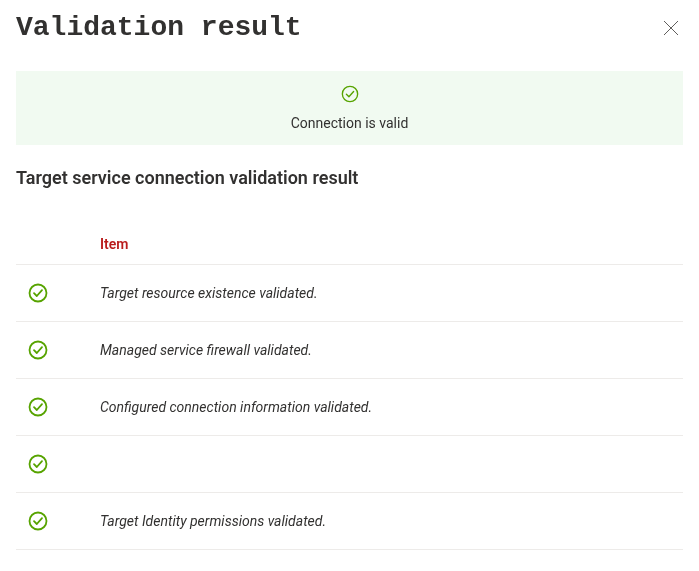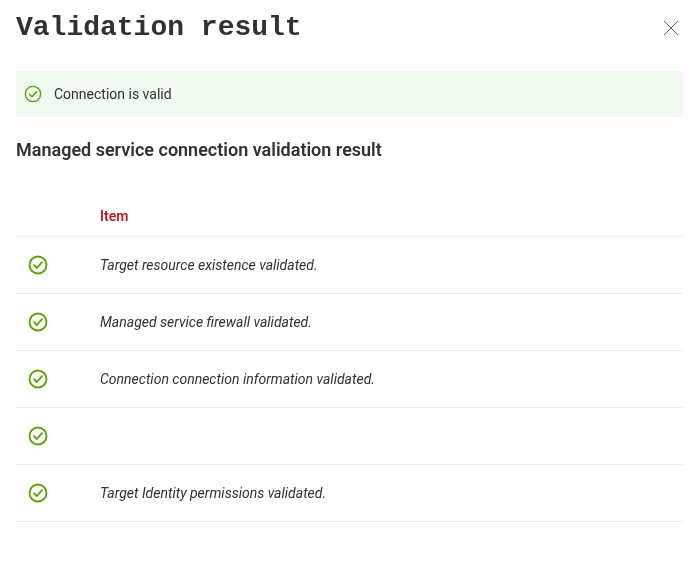--- a/index.html
+++ b/index.html
@@ -42,20 +42,21 @@
       width: 16px;
       height: 16px;
     }
     .status-banner {
       background: #f1faf1;
       padding: 14px 8px;
       display: flex;
       align-items: center;
       gap: 12px;
       margin-bottom: 22px;
+      flex-direction: column;
     }
     .status-icon {
       width: 18px;
       height: 18px;
       flex-shrink: 0;
     }
     .status-text {
       font-size: 14px;
       color: #323130;
     }
@@ -120,21 +121,21 @@
 </div>
 
 <div class="status-banner">
   <svg class="status-icon" viewBox="0 0 20 20" fill="none">
     <circle cx="10" cy="10" r="8.5" stroke="#57A300" stroke-width="1.5"></circle>
     <path d="M6 10.2 L8.8 13 L14 7.2" stroke="#57A300" stroke-width="1.5" stroke-linecap="round" stroke-linejoin="round"></path>
   </svg>
   <span class="status-text">Connection is valid</span>
 </div>
 
-<h2 class="subtitle">Managed service connection validation result</h2>
+<h2 class="subtitle">Target service connection validation result</h2>
 
 <div class="table-container">
   <div class="table-header">
     <div class="col-icon"></div>
     <div class="col-item">Item</div>
   </div>
 
   <div class="table-row">
     <div class="row-icon-cell">
       <svg class="check-circle" viewBox="0 0 20 20" fill="none">
@@ -155,21 +156,21 @@
     <div class="row-text">Managed service firewall validated.</div>
   </div>
 
   <div class="table-row">
     <div class="row-icon-cell">
       <svg class="check-circle" viewBox="0 0 20 20" fill="none">
         <circle cx="10" cy="10" r="8.5" stroke="#57A300" stroke-width="1.8"></circle>
         <path d="M6 10.2 L8.8 13 L14 7.2" stroke="#57A300" stroke-width="1.8" stroke-linecap="round" stroke-linejoin="round"></path>
       </svg>
     </div>
-    <div class="row-text">Connection connection information validated.</div>
+    <div class="row-text">Configured connection information validated.</div>
   </div>
 
   <div class="table-row">
     <div class="row-icon-cell">
       <svg class="check-circle" viewBox="0 0 20 20" fill="none">
         <circle cx="10" cy="10" r="8.5" stroke="#57A300" stroke-width="1.8"></circle>
         <path d="M6 10.2 L8.8 13 L14 7.2" stroke="#57A300" stroke-width="1.8" stroke-linecap="round" stroke-linejoin="round"></path>
       </svg>
     </div>
   </div>

